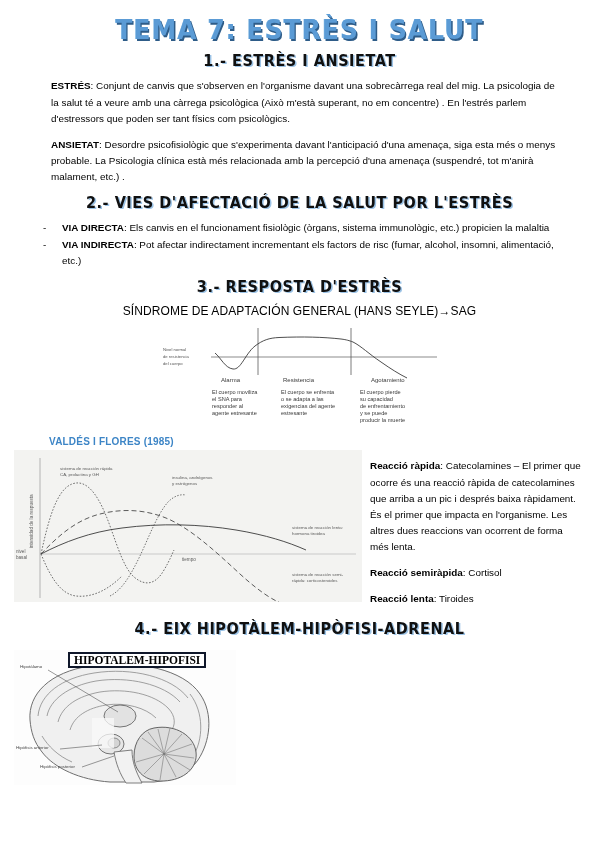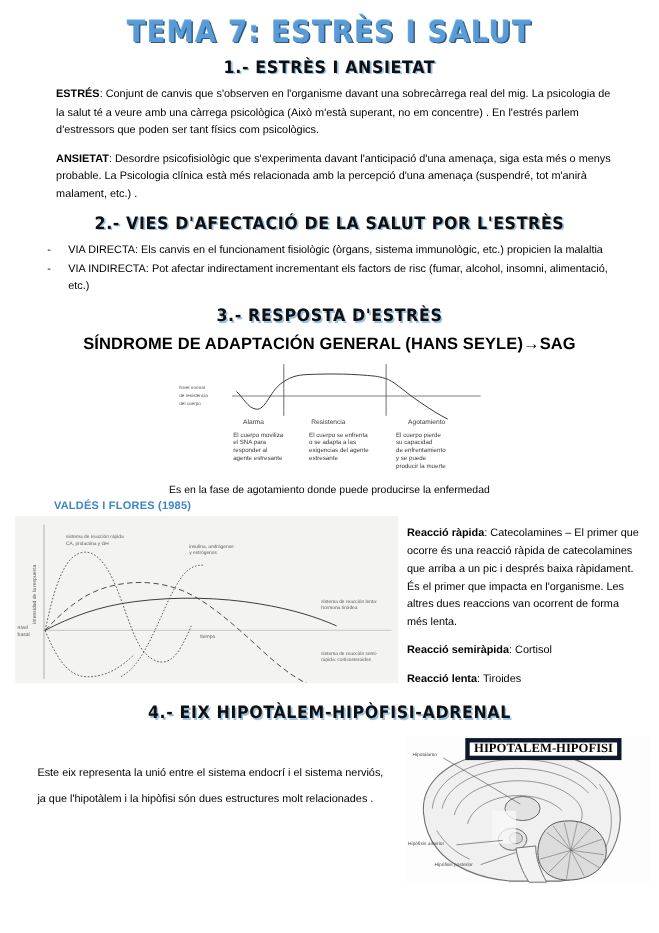--- a/index.html
+++ b/index.html
@@ -43,22 +43,22 @@
     letter-spacing: 0.6px;
     color: #101010;
     text-shadow: 1.6px 1.4px 0 #9cc3e6;
     transform: scaleX(0.93);
     margin: 9px 0 8px 0;
     line-height: 1.1;
   }
 
   .sub-center {
     text-align: center;
-    font-size: 15px;
-    font-weight: bold;
+    font-size: 12px;
+    font-weight: normal;
     letter-spacing: 0.1px;
     margin: 2px 0 6px 0;
   }
 
   
   .para {
     font-size: 9.9px;
     line-height: 1.63;
     text-align: left;
     margin: 0 0 10px 0;
@@ -77,21 +77,21 @@
     line-height: 1.62;
     margin-bottom: 1px;
   }
   .bullet-dash {
     width: 22px;
     flex: 0 0 22px;
     text-align: left;
     padding-left: 3px;
   }
   .bullet-text { flex: 1; }
-  .bullet-text b { font-weight: normal; }
+  .bullet-text b { font-weight: bold; }
 
   .caption-center {
     text-align: center;
     font-size: 9.5px;
     margin: 5px 0 2px 0;
   }
 
   .fig-label {
     font-size: 10px;
     font-weight: bold;
@@ -152,21 +152,21 @@
   }
   .brain-fig {
     width: 222px;
     flex: 0 0 222px;
   }
   .brain-title {
     text-align: center;
     font-family: "Liberation Serif", serif;
     font-weight: bold;
     font-size: 11.5px;
-    border: 4px solid #0f172a;
+    border: 2px solid #0f172a;
     background: #fff;
     padding: 0 4px;
     position: absolute;
     left: 54px;
     top: 2px;
     z-index: 5;
     white-space: nowrap;
   }
   .brain-inner { position: relative; }
 
@@ -231,21 +231,20 @@
       <text x="126" y="91" font-size="5.6" fill="#3a3a3a">estresante</text>
 
       <text x="205" y="70" font-size="5.6" fill="#3a3a3a">El cuerpo pierde</text>
       <text x="205" y="77" font-size="5.6" fill="#3a3a3a">su capacidad</text>
       <text x="205" y="84" font-size="5.6" fill="#3a3a3a">de enfrentamiento</text>
       <text x="205" y="91" font-size="5.6" fill="#3a3a3a">y se puede</text>
       <text x="205" y="98" font-size="5.6" fill="#3a3a3a">producir la muerte</text>
     </svg>
   </div>
 
-  <div class="caption-center">Es en la fase de agotamiento donde puede producirse la enfermedad</div>
 
   <div class="fig-label">VALDÉS I FLORES (1985)</div>
 
   <div class="valdes-block">
 
     <svg class="valdes-fig" viewBox="0 0 348 152" width="348" height="152">
       <rect x="0" y="0" width="348" height="152" fill="#f3f3f1"></rect>
 
       <line x1="26" y1="8" x2="26" y2="148" stroke="#8a8a8a" stroke-width="0.6"></line>
 
@@ -283,24 +282,20 @@
     <div class="valdes-right">
       <p><b>Reacció ràpida</b><span>: Catecolamines – El primer que ocorre és una reacció ràpida de catecolamines que arriba a un pic i després baixa ràpidament. És el primer que impacta en l'organisme. Les altres dues reaccions van ocorrent de forma més lenta.</span></p>
       <p><b>Reacció semiràpida</b><span>: Cortisol</span></p>
       <p><b>Reacció lenta</b><span>: Tiroides</span></p>
     </div>
   </div>
 
   <div class="section-title" style="margin-top:4px;">4.- EIX HIPOTÀLEM-HIPÒFISI-ADRENAL</div>
 
   <div class="brain-block">
-    <div class="brain-left">
-      <p>Este eix representa la unió entre el sistema endocrí i el sistema nerviós,</p>
-      <p>ja que l'hipotàlem i la hipòfisi són dues estructures molt relacionades .</p>
-    </div>
 
     <div class="brain-fig brain-inner">
       <div class="brain-title">HIPOTALEM-HIPOFISI</div>
       <svg viewBox="0 0 222 135" width="222" height="135">
         <rect x="0" y="0" width="222" height="135" fill="#fdfdfd"></rect>
 
         <path d="M16,70 C14,44 36,22 76,16 C124,9 170,20 186,44 C200,64 196,92 184,110 C176,122 160,130 140,132 L96,132 C66,130 40,118 28,102 C20,92 17,82 16,70 Z" fill="#f0f0f0" stroke="#6f6f6f" stroke-width="1"></path>
 
         <path d="M24,66 C26,44 48,28 80,23 C118,17 158,27 174,48" fill="none" stroke="#8a8a8a" stroke-width="0.8"></path>
         <path d="M33,66 C36,50 54,36 82,31 C114,26 150,34 166,52" fill="none" stroke="#8a8a8a" stroke-width="0.8"></path>

